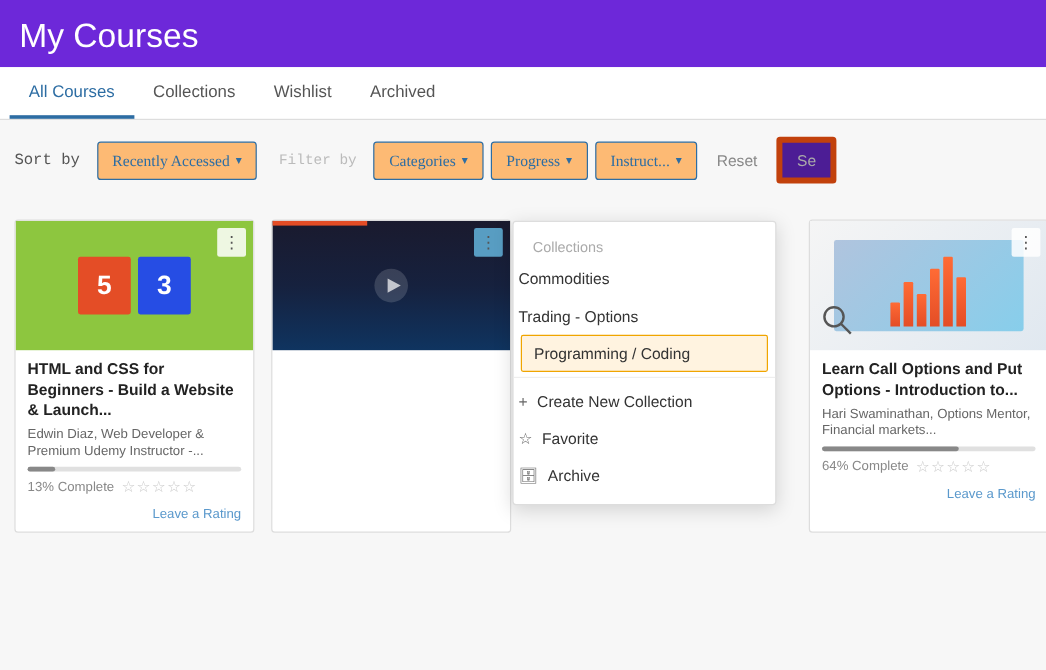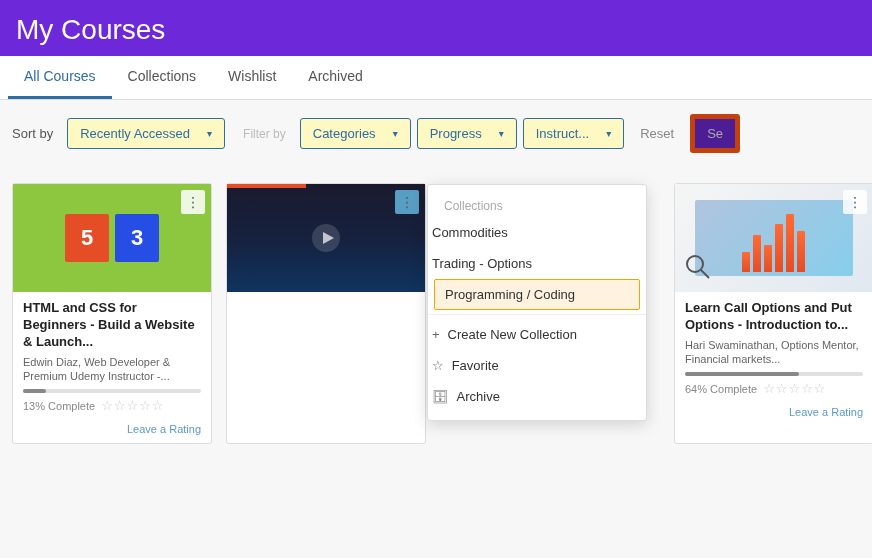--- a/index.html
+++ b/index.html
@@ -40,33 +40,35 @@
       background: #f7f7f7;
       padding: 14px 12px;
       display: flex;
       align-items: center;
       gap: 10px;
     }
     .filter-label {
       font-size: 13px;
       color: #555;
       margin-right: 4px;
+      font-family: Liberation Mono, monospace;
     }
     .filter-btn {
       border: 1px solid #2d6da3;
       color: #2d6da3;
-      background: #fef9c3;
+      background: #fdba74;
       border-radius: 3px;
       padding: 7px 12px;
       font-size: 13px;
       cursor: pointer;
       display: flex;
       align-items: center;
-      gap: 17px;
+      gap: 5px;
       font-weight: 500;
+      font-family: Liberation Serif, serif;
     }
     .filter-btn .chevron { font-size: 10px; }
     .reset-btn {
       background: none;
       border: none;
       color: #888;
       font-size: 13px;
       cursor: pointer;
       padding: 7px 6px;
     }

